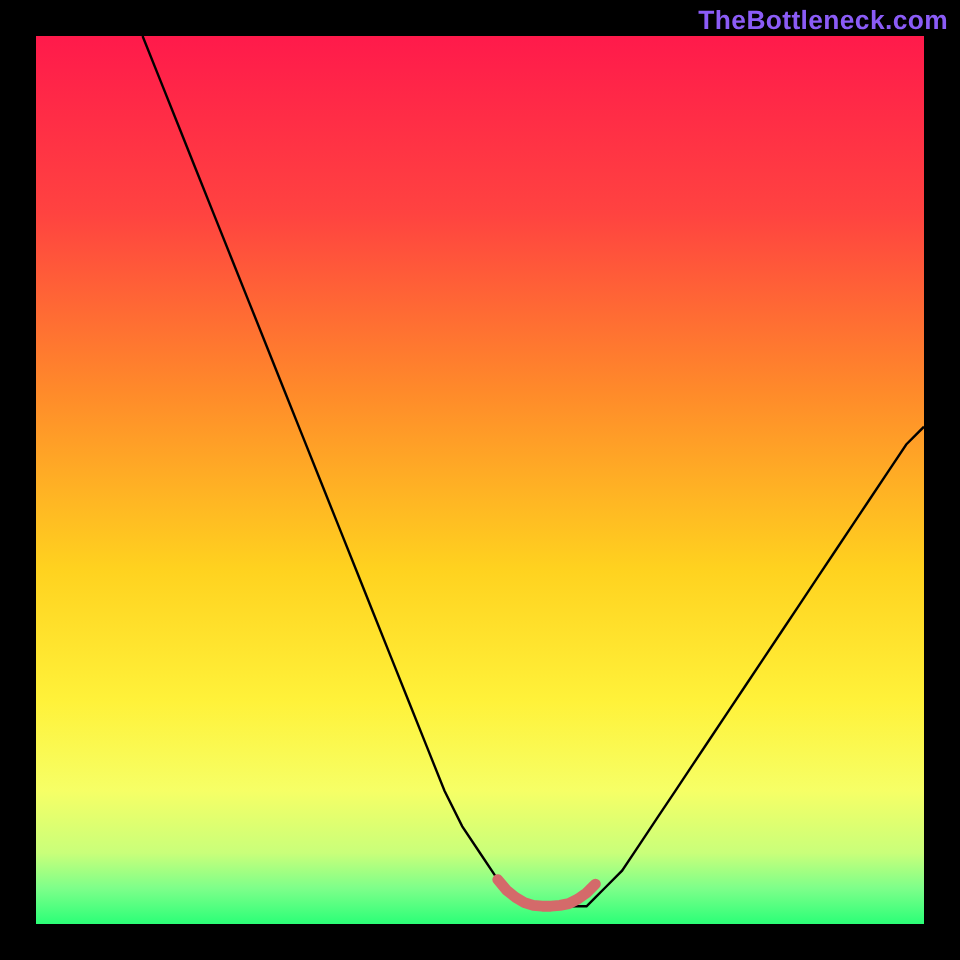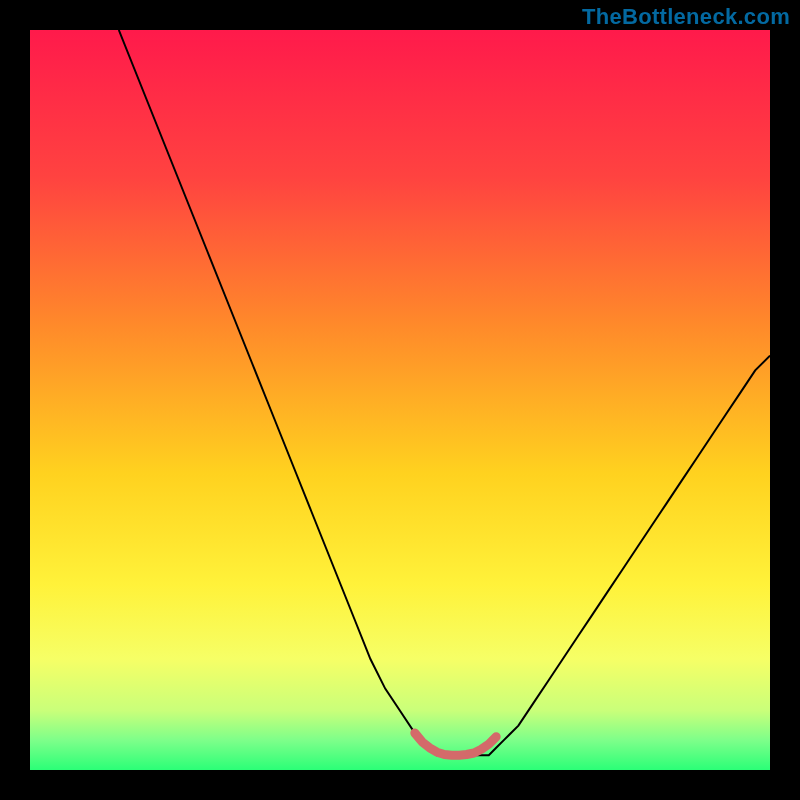--- a/index.html
+++ b/index.html
@@ -14,21 +14,21 @@
   .frame {
     position: relative;
     width: 800px;
     height: 800px;
     background: #000;
   }
   .watermark {
     position: absolute;
     top: 4px;
     right: 10px;
-    color: #0369a1;
+    color: #8b5cf6;
     font-size: 22px;
     font-weight: 600;
     letter-spacing: 0.3px;
     user-select: none;
   }
   .plot {
     position: absolute;
     left: 30px;
     top: 30px;
     width: 740px;

